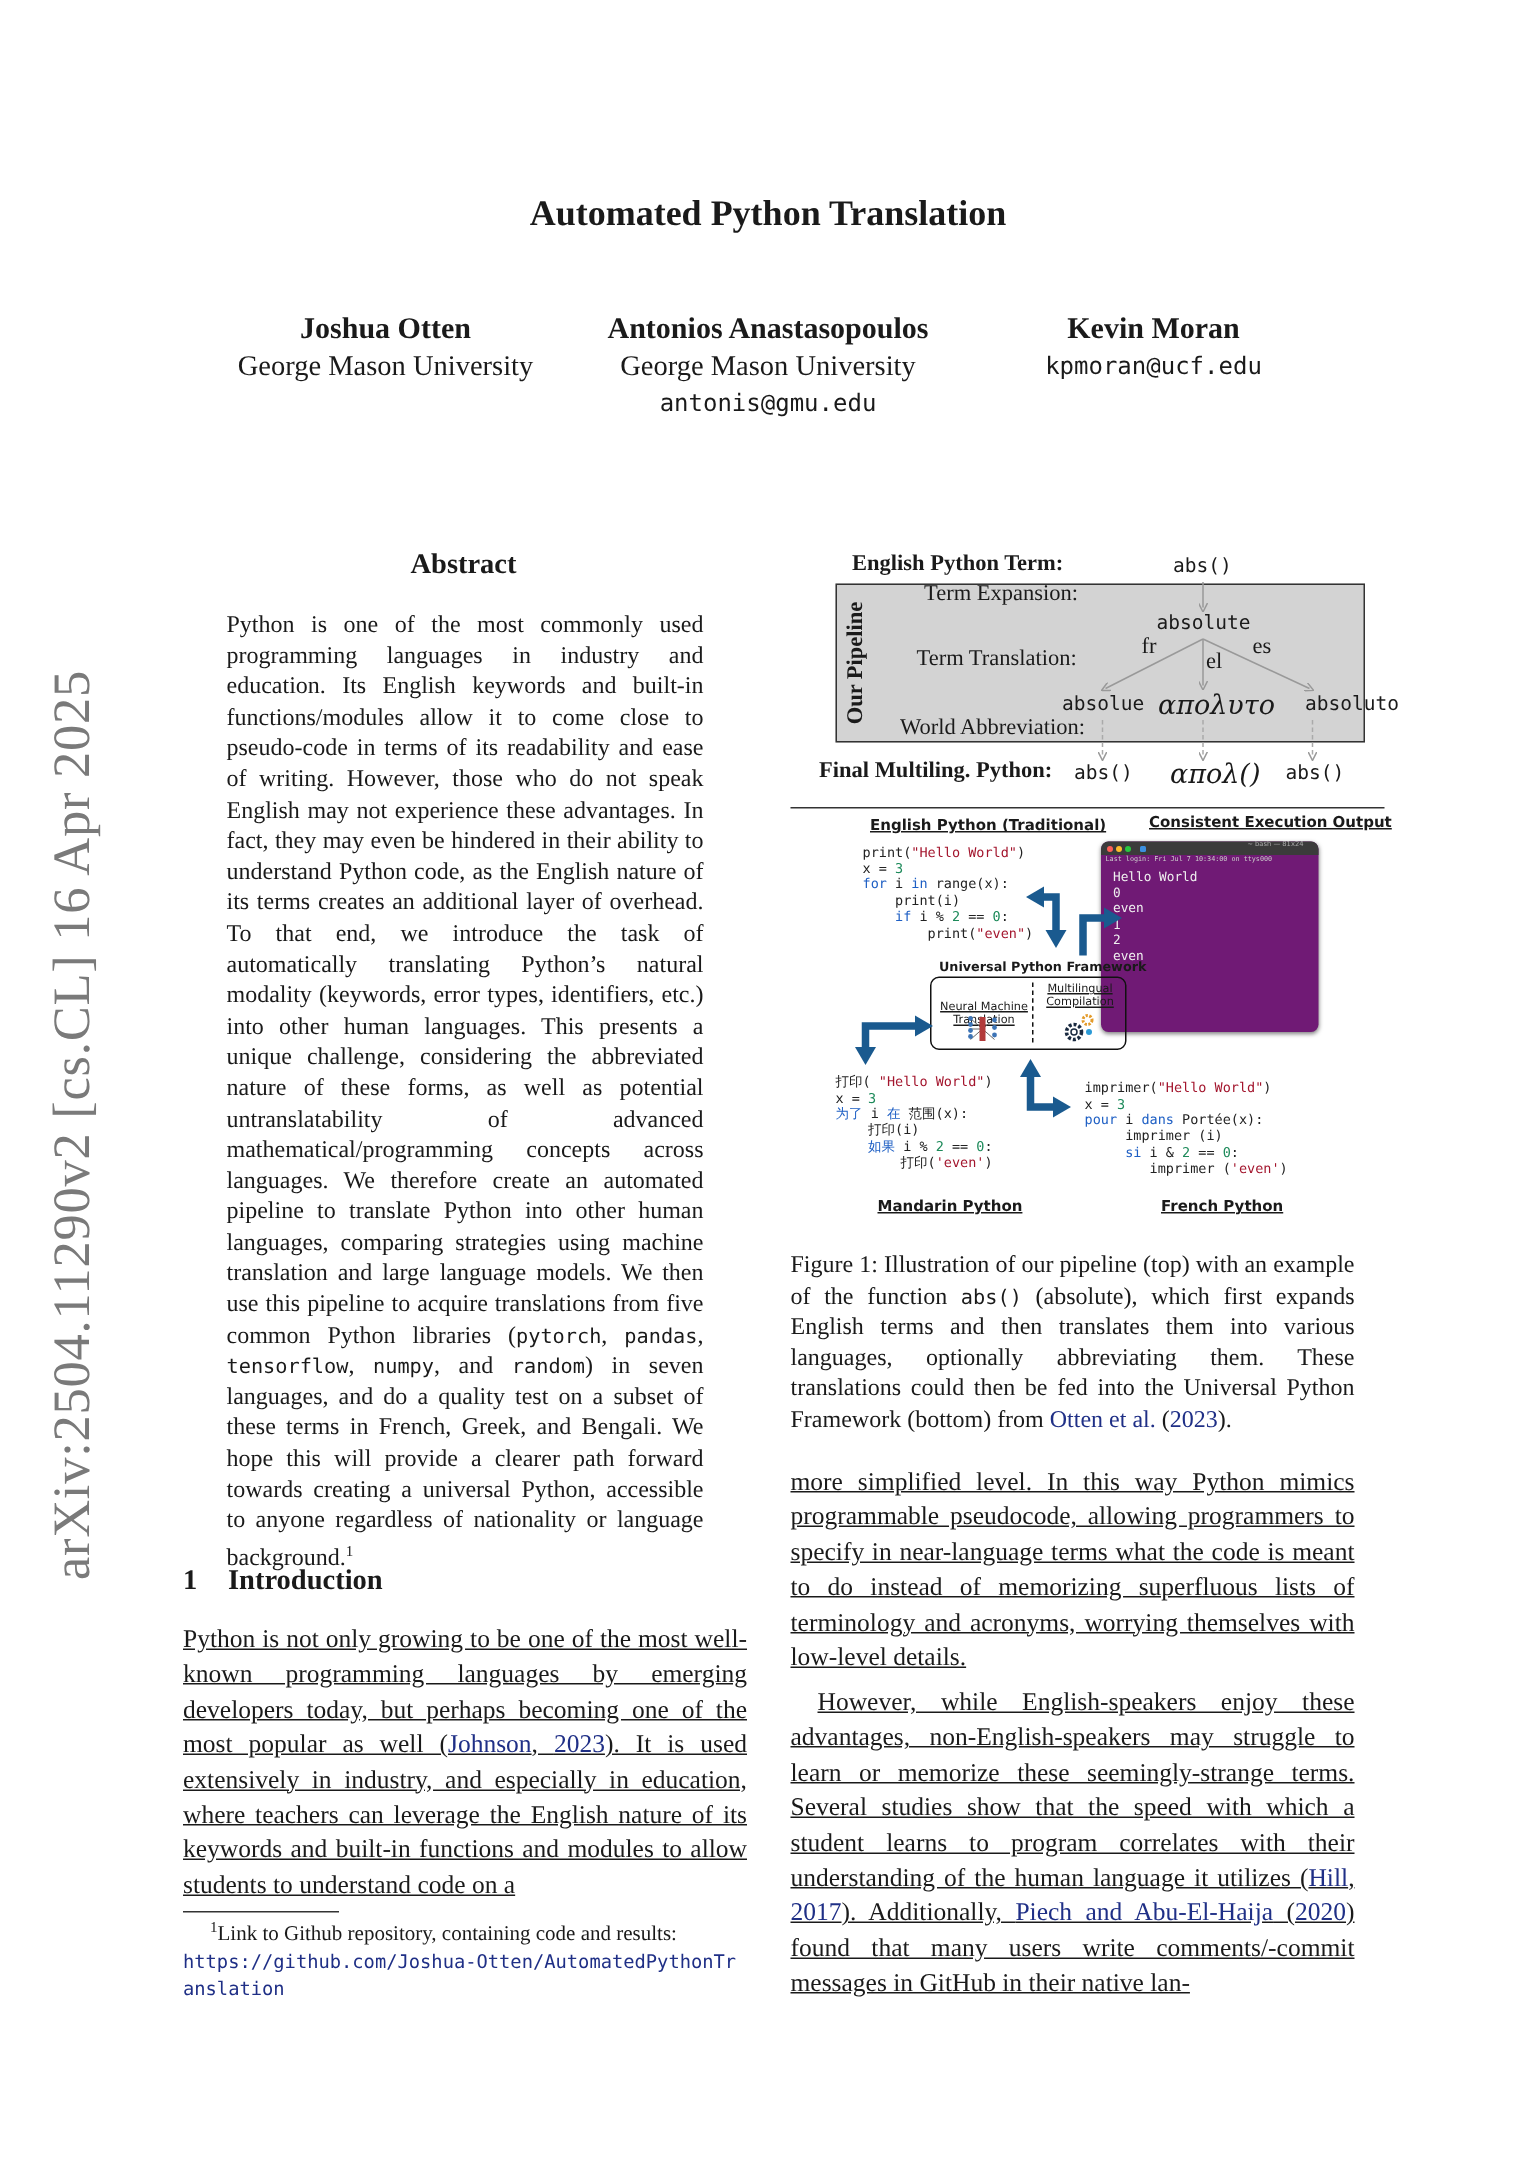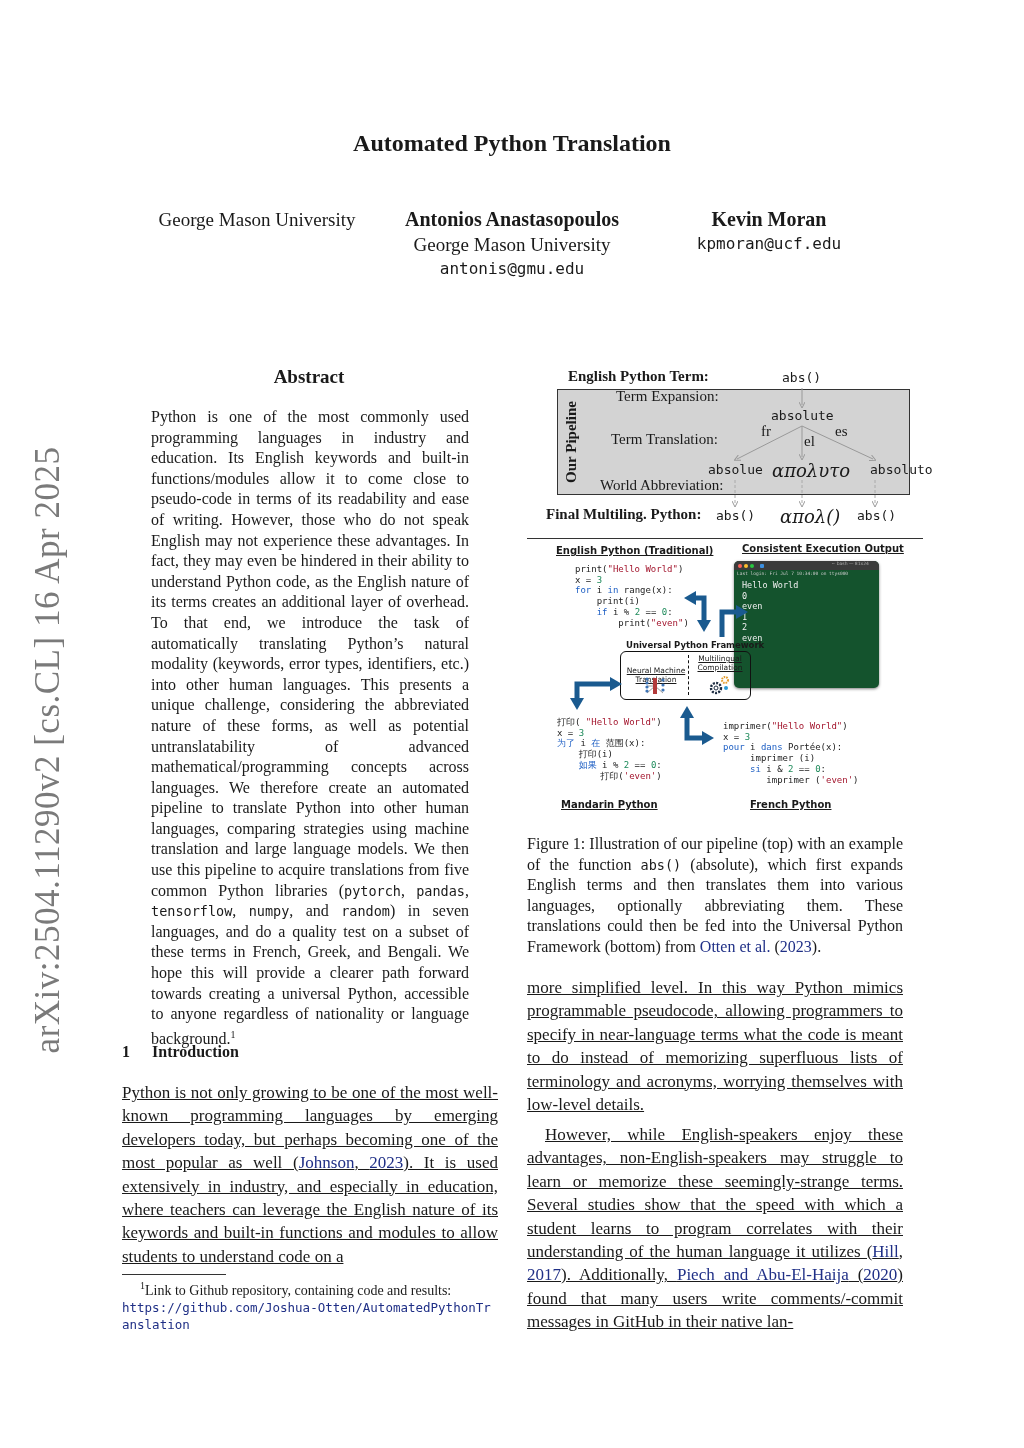--- a/index.html
+++ b/index.html
@@ -19,21 +19,21 @@
   .author .aff { font-size: 19px; line-height: 25px; }
   .author .email { font-size: 16px; line-height: 24px; }
 
   #abstract-heading { position: absolute; top: 366px; left: 150px; width: 318px; text-align: center;
                       font-weight: bold; font-size: 19px; }
   #abstract { position: absolute; top: 407px; left: 151px; width: 318px; font-size: 16px;
               line-height: 20.6px; text-align: justify; }
   #abstract code, .caption code, .inl { font-family: "DejaVu Sans Mono", monospace; font-size: 13.5px; }
   sup { font-size: 10px; }
 
-  #intro-heading { position: absolute; top: 1043px; left: 122px; font-weight: bold; font-size: 16px; }
+  #intro-heading { position: absolute; top: 1043px; left: 122px; font-weight: bold; font-size: 19px; }
   #intro-heading .num { display: inline-block; width: 30px; }
   .body-text { font-size: 17px; line-height: 23.4px; text-align: justify; text-decoration: underline; }
   #intro-p1 { position: absolute; top: 1081px; left: 122px; width: 376px; }
   .cite { color: #1f2f86; }
 
   #fn-rule { position: absolute; top: 1274px; left: 122px; width: 104px; border-top: 1px solid #333; }
   #footnote { position: absolute; top: 1277px; left: 122px; width: 376px; font-size: 14px; line-height: 17px; }
   #footnote .fnlink { font-family: "DejaVu Sans Mono", monospace; font-size: 12.5px; color: #1f2f86; }
 
   
@@ -51,28 +51,28 @@
   #pl-vertical { position: absolute; left: 20px; top: 30px; width: 22px; height: 100px; }
   #pl-vertical span { position: absolute; left: 50%; top: 50%; transform: translate(-50%, -50%) rotate(-90deg);
                       font-weight: bold; font-size: 15px; white-space: nowrap; }
   .pl-mono { position: absolute; font-family: "DejaVu Sans Mono", monospace; font-size: 13px; white-space: nowrap; }
   .pl-greek { position: absolute; font-style: italic; font-size: 18px; font-family: "DejaVu Serif", serif; white-space: nowrap; }
 
   #fig-rule { position: absolute; left: 527px; top: 538px; width: 396px; border-top: 1px solid #333; }
 
   
   .fig-head { position: absolute; font-family: "DejaVu Sans", sans-serif; font-weight: bold; font-size: 10px;
-              text-decoration: underline; white-space: nowrap; }
+              text-decoration: underline; white-space: nowrap; margin-left: 24px; }
   .code { position: absolute; font-family: "DejaVu Sans Mono", monospace; font-size: 9px; line-height: 10.7px;
           white-space: pre; color: #222; }
   .kw { color: #1e5fc4; }
   .str { color: #a3152d; }
   .numc { color: #1d8a5a; }
 
-  #terminal { position: absolute; left: 734px; top: 561px; width: 145px; height: 127px; background: #14532d;
+  #terminal { position: absolute; left: 734px; top: 561px; width: 145px; height: 127px; background: #701a75;
               border-radius: 5px; box-shadow: 0 1px 3px rgba(0,0,0,.5); }
   #term-bar { height: 9px; background: #3b3b3b; border-radius: 5px 5px 0 0; position: relative; }
   .tdot { position: absolute; top: 2.5px; width: 4px; height: 4px; border-radius: 50%; }
   #term-title { position: absolute; right: 10px; top: 0px; font-size: 4.5px; color: #aaa;
                 font-family: "DejaVu Sans", sans-serif; }
   #term-login { font-size: 4.5px; color: #ccc; padding: 1px 3px; font-family: "DejaVu Sans Mono", monospace; }
   #term-out { padding: 3px 0 0 8px; font-family: "DejaVu Sans Mono", monospace; font-size: 8.5px;
               line-height: 10.5px; color: #f0f0f0; white-space: pre; }
 
   #framework-title { position: absolute; left: 626px; top: 640px; font-family: "DejaVu Sans", sans-serif;
@@ -86,20 +86,21 @@
   .arrow-svg { position: absolute; overflow: visible; }
 </style>
 </head>
 <body>
 
 <div id="arxiv">arXiv:2504.11290v2  [cs.CL]  16 Apr 2025</div>
 
 <div id="title">Automated Python Translation</div>
 
 <div class="author" style="left:127px;">
+  <div class="name">Joshua Otten</div>
   <div class="aff">George Mason University</div>
 </div>
 <div class="author" style="left:382px;">
   <div class="name">Antonios Anastasopoulos</div>
   <div class="aff">George Mason University</div>
   <div class="email mono">antonis@gmu.edu</div>
 </div>
 <div class="author" style="left:639px;">
   <div class="name">Kevin Moran</div>
   <div class="email mono">kpmoran@ucf.edu</div>

